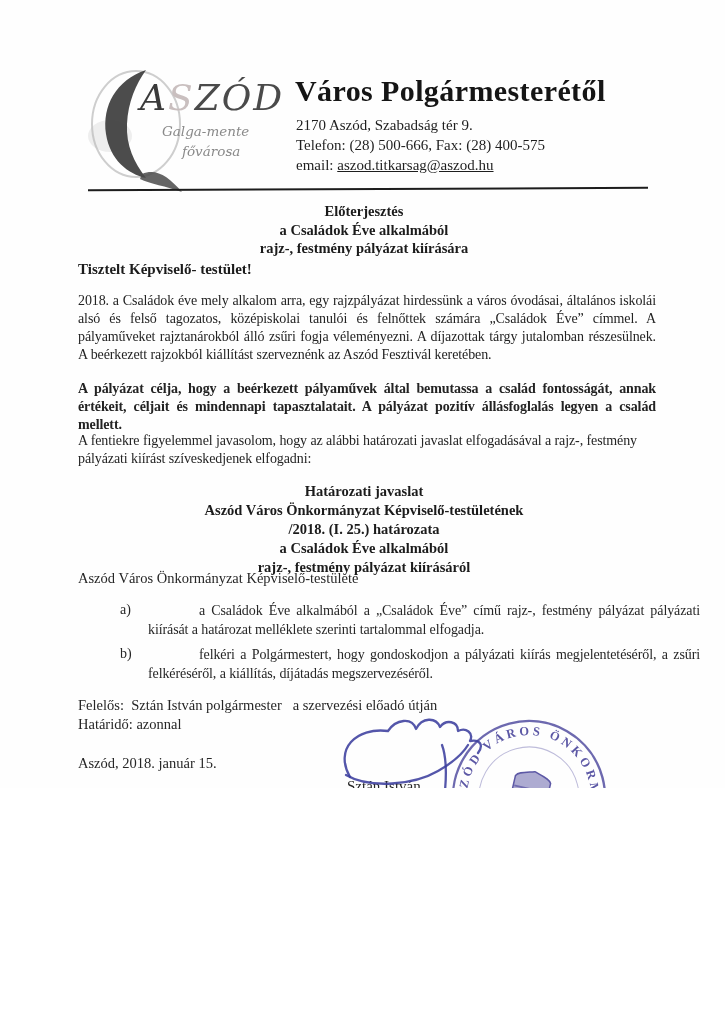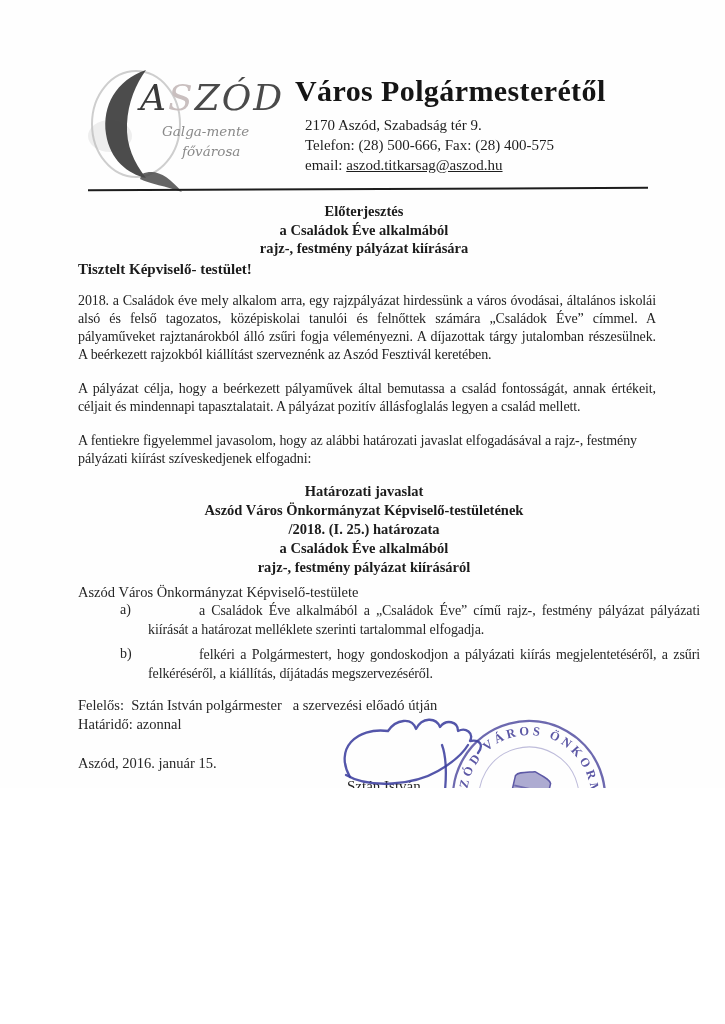--- a/index.html
+++ b/index.html
@@ -4,37 +4,37 @@
 <style>
   html,body{margin:0;padding:0;background:#ffffff;}
   .page{
     position:relative;width:725px;height:788px;background:#fefefe;overflow:hidden;
     font-family:"Liberation Serif", serif;color:#262626;
   }
   
   .logo-svg{position:absolute;left:84px;top:58px;width:212px;height:134px;}
   .head-title{position:absolute;left:295px;top:74px;font-size:30px;font-weight:bold;
     color:#151515;letter-spacing:.4px;white-space:nowrap;}
-  .addr{position:absolute;left:296px;font-size:15px;color:#1e1e1e;white-space:nowrap;margin-left:9px;}
+  .addr{position:absolute;left:296px;font-size:15px;color:#1e1e1e;white-space:nowrap;}
   .addr1{top:117px;} .addr2{top:137px;} .addr3{top:157px;}
   .email-link{text-decoration:underline;}
   .rule{position:absolute;left:88px;top:188px;width:560px;height:2px;background:#1d1d1d;
     transform:rotate(-0.25deg);}
   
   .subject{position:absolute;left:0;top:202px;width:728px;text-align:center;
     font-weight:bold;font-size:14.5px;line-height:18.5px;color:#1b1b1b;}
   .salutation{position:absolute;left:78px;top:261px;font-weight:bold;font-size:15px;color:#1b1b1b;}
   
   .para{position:absolute;left:78px;width:578px;font-size:14px;line-height:18px;
     text-align:justify;letter-spacing:-0.1px;color:#232323;}
-  .p1{top:292px;} .p2{top:380px;} .p3{top:432px;text-align:left;}
+  .p1{top:292px;} .p2{top:380px;font-weight:bold;} .p3{top:432px;text-align:left;}
   
   .res-heading{position:absolute;left:0;top:482px;width:728px;text-align:center;
     font-weight:bold;font-size:14.5px;line-height:19px;color:#1b1b1b;}
-  .res-intro{position:absolute;left:78px;top:584px;font-size:14.5px;}
+  .res-intro{position:absolute;left:78px;top:570px;font-size:14.5px;}
   .item-label{position:absolute;left:120px;font-size:14px;}
   .la{top:602px;} .lb{top:646px;}
   .item{position:absolute;left:104px;width:552px;font-size:14px;line-height:18.5px;
     text-align:justify;text-indent:51px;letter-spacing:-0.1px;margin-left:44px;}
   .ia{top:602px;} .ib{top:646px;}
   
   .line{position:absolute;left:78px;font-size:14.5px;white-space:pre-wrap;}
   .felelos{top:697px;} .hatarido{top:716px;} .date{top:755px;}
   .latta{top:810px;}
   .mayor-name{position:absolute;left:347px;top:778px;font-size:15px;}
@@ -97,21 +97,21 @@
   </div>
 
   <div class="res-intro">Aszód Város Önkormányzat Képviselő-testülete</div>
   <div class="item-label la">a)</div>
   <div class="item ia">a Családok Éve  alkalmából  a „Családok Éve”  című rajz-,  festmény pályázat pályázati kiírását a határozat melléklete szerinti tartalommal elfogadja.</div>
   <div class="item-label lb">b)</div>
   <div class="item ib">felkéri a Polgármestert, hogy gondoskodjon a pályázati kiírás megjelentetéséről, a zsűri felkéréséről, a kiállítás, díjátadás megszervezéséről.</div>
 
   <div class="line felelos">Felelős:  Sztán István polgármester   a szervezési előadó útján</div>
   <div class="line hatarido">Határidő: azonnal</div>
-  <div class="line date">Aszód, 2016. január 15.</div>
+  <div class="line date">Aszód, 2018. január 15.</div>
 
   <div class="mayor-name">Sztán István</div>
   <div class="mayor-title">polgármester</div>
 
   <svg class="mayor-stamp" viewBox="-84 -84 168 168">
     <g transform="rotate(-15)" style="stroke:var(--ink-mayor,#4f4a9e);fill:var(--ink-mayor,#4f4a9e)">
       <circle r="76" fill="none" stroke-width="2.4" opacity="0.9"></circle>
       <circle r="50" fill="none" stroke-width="1" opacity="0.4"></circle>
       <defs>
           <path id="mayorArc" d="M -62,0 A 62,62 0 0 1 62,0 A 62,62 0 0 1 -62,0" fill="none"></path>

